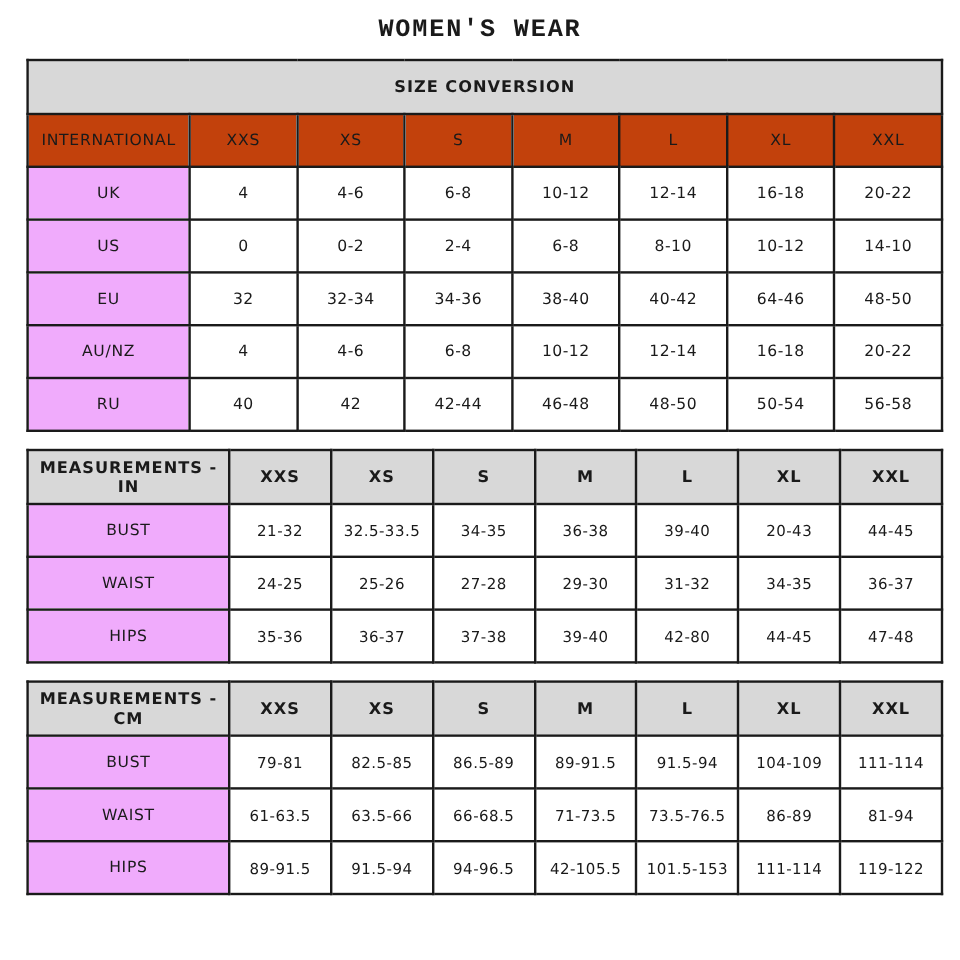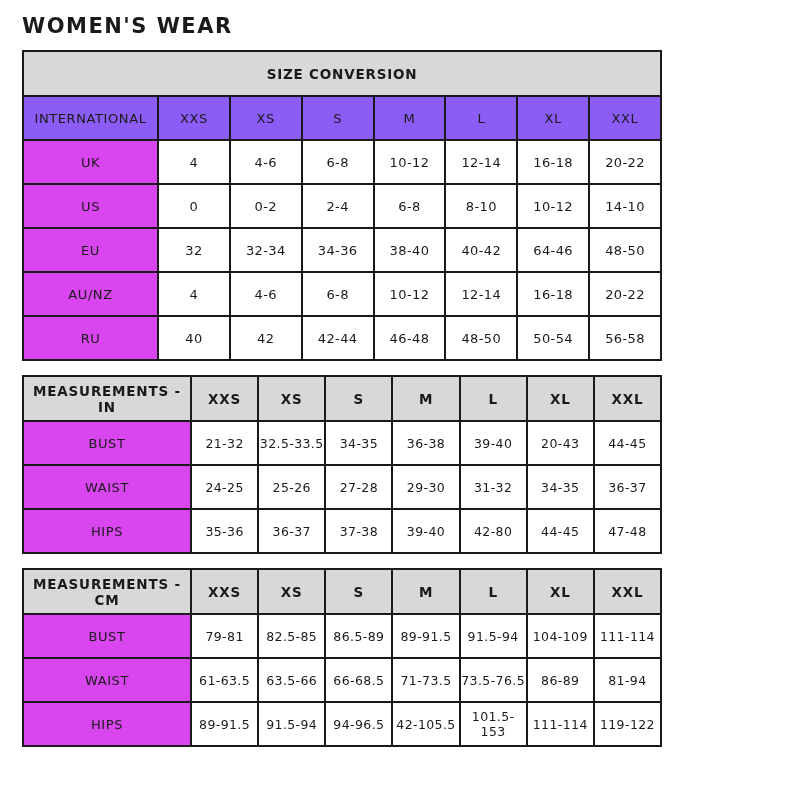--- a/index.html
+++ b/index.html
@@ -11,29 +11,31 @@
     overflow: hidden;
     font-family: "DejaVu Sans", "Liberation Sans", sans-serif;
     color: var(--text-color, #1a1a1a);
   }
   .page {
     width: 756px;
     margin: 0 auto;
     padding-top: 12px;
   }
   .page-title {
+    text-align: center;
     font-size: 21px;
     font-weight: bold;
     letter-spacing: 1.5px;
     margin: 2px 0 12px 0;
+    font-family: Liberation Mono, monospace;
   }
   table {
     border-collapse: collapse;
     table-layout: fixed;
-    width: 640px;
+    width: 764px;
   }
   .tbl-gap { margin-top: 14px; }
   th, td {
     border: 2px solid var(--border-color, #1a1a1a);
     text-align: center;
     vertical-align: middle;
     padding: 0;
     overflow: hidden;
   }
   tr { height: 44px; }
@@ -41,28 +43,28 @@
   .banner-cell, .hdr-cell {
     background: var(--header-bg, #d8d8d8);
     font-weight: bold;
     font-size: 13.5px;
     letter-spacing: 0.8px;
   }
   .col-cell {
     font-weight: 500;
     font-size: 13px;
     letter-spacing: 0.6px;
-    background: #8b5cf6;
+    background: #c2410c;
     margin-left: 10px;
   }
   .label-cell {
     font-weight: 500;
     font-size: 13px;
     letter-spacing: 0.6px;
-    background: #d946ef;
+    background: #f0abfc;
   }
   .value-cell {
     font-weight: normal;
     font-size: 12.5px;
     letter-spacing: 0.4px;
     background: #ffffff;
   }
   .sc .value-cell { font-size: 13px; }
 </style>
 </head>

